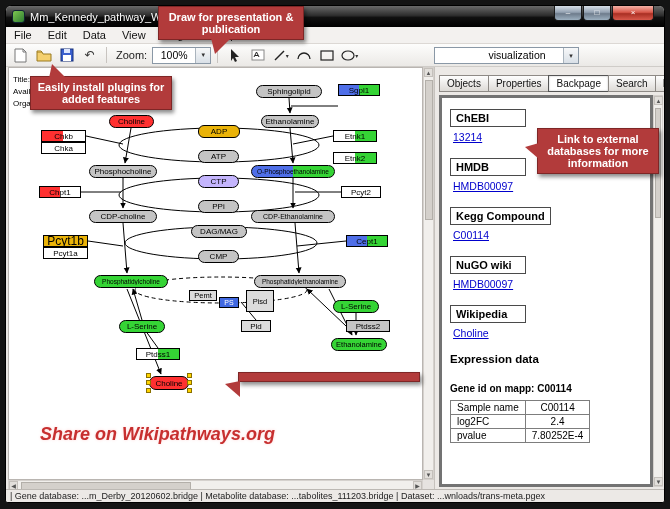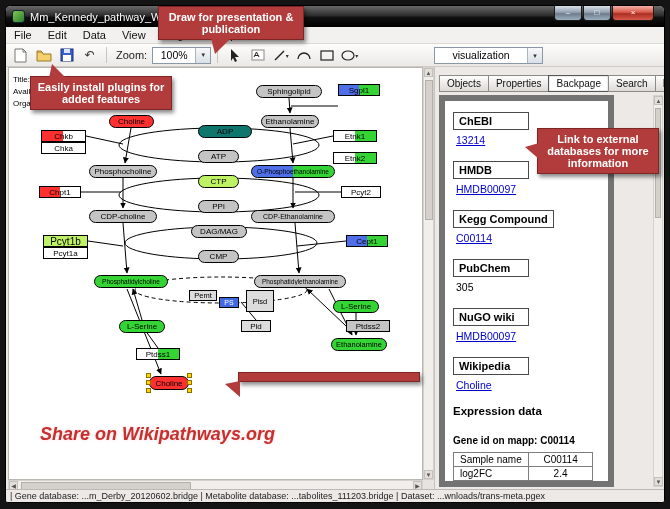--- a/index.html
+++ b/index.html
@@ -36,21 +36,21 @@
   .tbtn { width:21px; height:19px; display:flex; align-items:center; justify-content:center;
           border:1px solid transparent; border-radius:2px; color:#333; font-size:12px; }
   .tsep { width:1px; height:16px; background:#c8c4c0; margin:0 4px; }
   .tb-label { font-size:11px; color:#222; margin:0 3px; }
   .combo { display:flex; height:17px; border:1px solid #8a98a6; background:#fff;text-align:center; }
   .combo .val { font-size:10.5px; padding:1px 5px; min-width:42px; }
   .combo .cbtn { width:15px; border-left:1px solid #aab4bd; font-size:7px; color:#333;
                  display:flex; align-items:center; justify-content:center;
                  background:linear-gradient(#f7f8f9,#d9e0e7); }
   .vis-combo { position:absolute; left:428px; top:3px; }
-  .vis-combo .val { min-width:92px; }
+  .vis-combo .val { min-width:92px;margin-left:36px; }
 
   
   .canvas-wrap { position:absolute; left:2px; top:61px; width:426px; height:424px; }
   .canvas { position:absolute; left:0; top:0; width:415px; height:413px; background:#fff;
             border:1px solid #b9b5b1; overflow:hidden; }
   .edges { position:absolute; left:0; top:0; z-index:1; }
   .nodes-layer { position:absolute; left:0; top:0; width:100%; height:100%; z-index:2; }
   .node { position:absolute; border:1px solid #000; background:#c4c4c4;
           display:flex; align-items:center; justify-content:center; color:#000; }
   .node.met { border-radius:7px; }
@@ -77,22 +77,22 @@
   .hthumb { position:absolute; top:1px; left:12px; width:170px; height:8px;
             background:#d4d0cb; border:1px solid #b3afa9; }
 
   
   .rpanel { position:absolute; left:428px; top:61px; width:230px; height:424px;
             background:#ece9e6; border-left:1px solid #c6c2bd; }
   .tabs { position:absolute; left:4px; top:8px; display:flex; }
   .tab { font-size:10px; padding:2px 7px; border:1px solid #8e8a86; margin-right:-1px;
          background:linear-gradient(#fefefe,#dddad6); color:#111; }
   .tab.active { background:#fff; border-color:#555; box-shadow:inset 0 0 2px #bbb; }
-  .rcontent { position:absolute; left:4px; top:28px; width:175px; height:392px;
-              background:#fff; border:6px solid #737373; padding:10px 0 0 8px; overflow:hidden; }
+  .rcontent { position:absolute; left:4px; top:28px; width:214px; height:392px;
+              background:#fff; border:3px solid #737373; padding:10px 0 0 8px; overflow:hidden; }
   .bp-head { display:inline-block; min-width:76px; border:1px solid #4a4a4a; background:#fff;
              font-weight:bold; font-size:11px; padding:2px 5px; }
   .bp-link { display:block; width:max-content; margin:4px 0 0 3px; font-size:10.5px;
              color:#0000cc; text-decoration:underline; }
   .bp-value { display:block; width:max-content; margin:4px 0 0 3px; font-size:10.5px; color:#000; }
   .bp-section { margin-bottom:14px; }
   .exp-head { font-size:11.5px; font-weight:bold; margin-top:4px; }
   .geneid { font-size:10px; font-weight:bold; margin-top:18px; }
   .exp-table { border-collapse:collapse; margin-top:6px; }
   .exp-table td { border:1px solid #7d7d7d; font-size:10px; padding:1px 6px; background:#fff; }
@@ -269,33 +269,33 @@
       <div class="nodes-layer">
           <div class="node met" style="left: 247px; top: 17px; width: 66px; height: 13px; background: rgb(196, 196, 196); font-size: 8px;">
             <span class="lbl">Sphingolipid</span>
           </div>
           <div class="node met" style="left: 100px; top: 47px; width: 45px; height: 13px; background: rgb(255, 48, 48); font-size: 8px;">
             <span class="lbl">Choline</span>
           </div>
           <div class="node met" style="left: 252px; top: 47px; width: 58px; height: 13px; background: rgb(196, 196, 196); font-size: 8px;">
             <span class="lbl">Ethanolamine</span>
           </div>
-          <div class="node met" style="left: 189px; top: 57px; width: 54px; height: 13px; background: #0f766e; font-size: 8px;">
+          <div class="node met" style="left: 189px; top: 57px; width: 42px; height: 13px; background: #eab308; font-size: 8px; border-radius: 6px;">
             <span class="lbl">ADP</span>
           </div>
           <div class="node met" style="left: 189px; top: 82px; width: 41px; height: 13px; background: rgb(196, 196, 196); font-size: 8px;">
             <span class="lbl">ATP</span>
           </div>
           <div class="node met" style="left: 80px; top: 97px; width: 68px; height: 13px; background: rgb(196, 196, 196); font-size: 8px;">
             <span class="lbl">Phosphocholine</span>
           </div>
           <div class="node met" style="left: 242px; top: 97px; width: 84px; height: 13px; background: linear-gradient(90deg, rgb(79, 111, 232) 50%, rgb(53, 212, 53) 50%); font-size: 6.5px;">
             <span class="lbl">O-Phosphoethanolamine</span>
           </div>
-          <div class="node met" style="left: 189px; top: 107px; width: 41px; height: 13px; background: #bef264; font-size: 8px;">
+          <div class="node met" style="left: 189px; top: 107px; width: 41px; height: 13px; background: #c4b5fd; font-size: 8px;">
             <span class="lbl">CTP</span>
           </div>
           <div class="node met" style="left: 189px; top: 132px; width: 41px; height: 13px; background: rgb(196, 196, 196); font-size: 8px;">
             <span class="lbl">PPi</span>
           </div>
           <div class="node met" style="left: 80px; top: 142px; width: 68px; height: 13px; background: rgb(196, 196, 196); font-size: 8px;">
             <span class="lbl">CDP-choline</span>
           </div>
           <div class="node met" style="left: 242px; top: 142px; width: 84px; height: 13px; background: rgb(196, 196, 196); font-size: 7px;">
             <span class="lbl">CDP-Ethanolamine</span>
@@ -347,21 +347,21 @@
           </div>
           <div class="node gene" style="left: 324px; top: 74px; width: 44px; height: 12px; background: linear-gradient(90deg, rgb(255, 255, 255) 50%, rgb(53, 212, 53) 50%); font-size: 8px; margin-top: 10px;">
             <span class="lbl">Etnk2</span>
           </div>
           <div class="node gene" style="left: 30px; top: 118px; width: 42px; height: 12px; background: linear-gradient(90deg, rgb(255, 48, 48) 50%, rgb(255, 255, 255) 50%); font-size: 8px;">
             <span class="lbl">Chpt1</span>
           </div>
           <div class="node gene" style="left: 332px; top: 118px; width: 40px; height: 12px; background: rgb(255, 255, 255); font-size: 8px;">
             <span class="lbl">Pcyt2</span>
           </div>
-          <div class="node gene" style="left: 34px; top: 167px; width: 45px; height: 12px; background: #bef264; font-size: 10px;">
+          <div class="node gene" style="left: 34px; top: 167px; width: 45px; height: 12px; background: #eab308; font-size: 12px;">
             <span class="lbl">Pcyt1b</span>
           </div>
           <div class="node gene" style="left: 34px; top: 179px; width: 45px; height: 12px; background: rgb(255, 255, 255); font-size: 8px;">
             <span class="lbl">Pcyt1a</span>
           </div>
           <div class="node gene" style="left: 337px; top: 167px; width: 42px; height: 12px; background: linear-gradient(90deg, rgb(79, 111, 232) 50%, rgb(53, 212, 53) 50%); font-size: 8px;">
             <span class="lbl">Cept1</span>
           </div>
           <div class="node gene" style="left: 180px; top: 222px; width: 28px; height: 11px; background: rgb(220, 220, 220); font-size: 7.5px;">
             <span class="lbl">Pemt</span>
@@ -399,21 +399,20 @@
         <div class="tab">Properties</div>
         <div class="tab active">Backpage</div>
         <div class="tab">Search</div>
         <div class="tab">Legend</div>
       </div>
     <div class="rcontent">
       <div>
           <div class="bp-section"><div class="bp-head">ChEBI</div><a class="bp-link" href="#">13214</a></div>
           <div class="bp-section"><div class="bp-head">HMDB</div><a class="bp-link" href="#">HMDB00097</a></div>
           <div class="bp-section"><div class="bp-head">Kegg Compound</div><a class="bp-link" href="#">C00114</a></div>
-          <div class="bp-section"><div class="bp-head">PubChem</div><div class="bp-value">305</div></div>
           <div class="bp-section"><div class="bp-head">NuGO wiki</div><a class="bp-link" href="#">HMDB00097</a></div>
           <div class="bp-section"><div class="bp-head">Wikipedia</div><a class="bp-link" href="#">Choline</a></div>
         </div>
       <div class="exp-head">Expression data</div>
       <div class="geneid">Gene id on mapp: C00114</div>
       <table class="exp-table">
           <tbody>
             <tr>
               <td>Sample name</td>
               <td>C00114</td>

